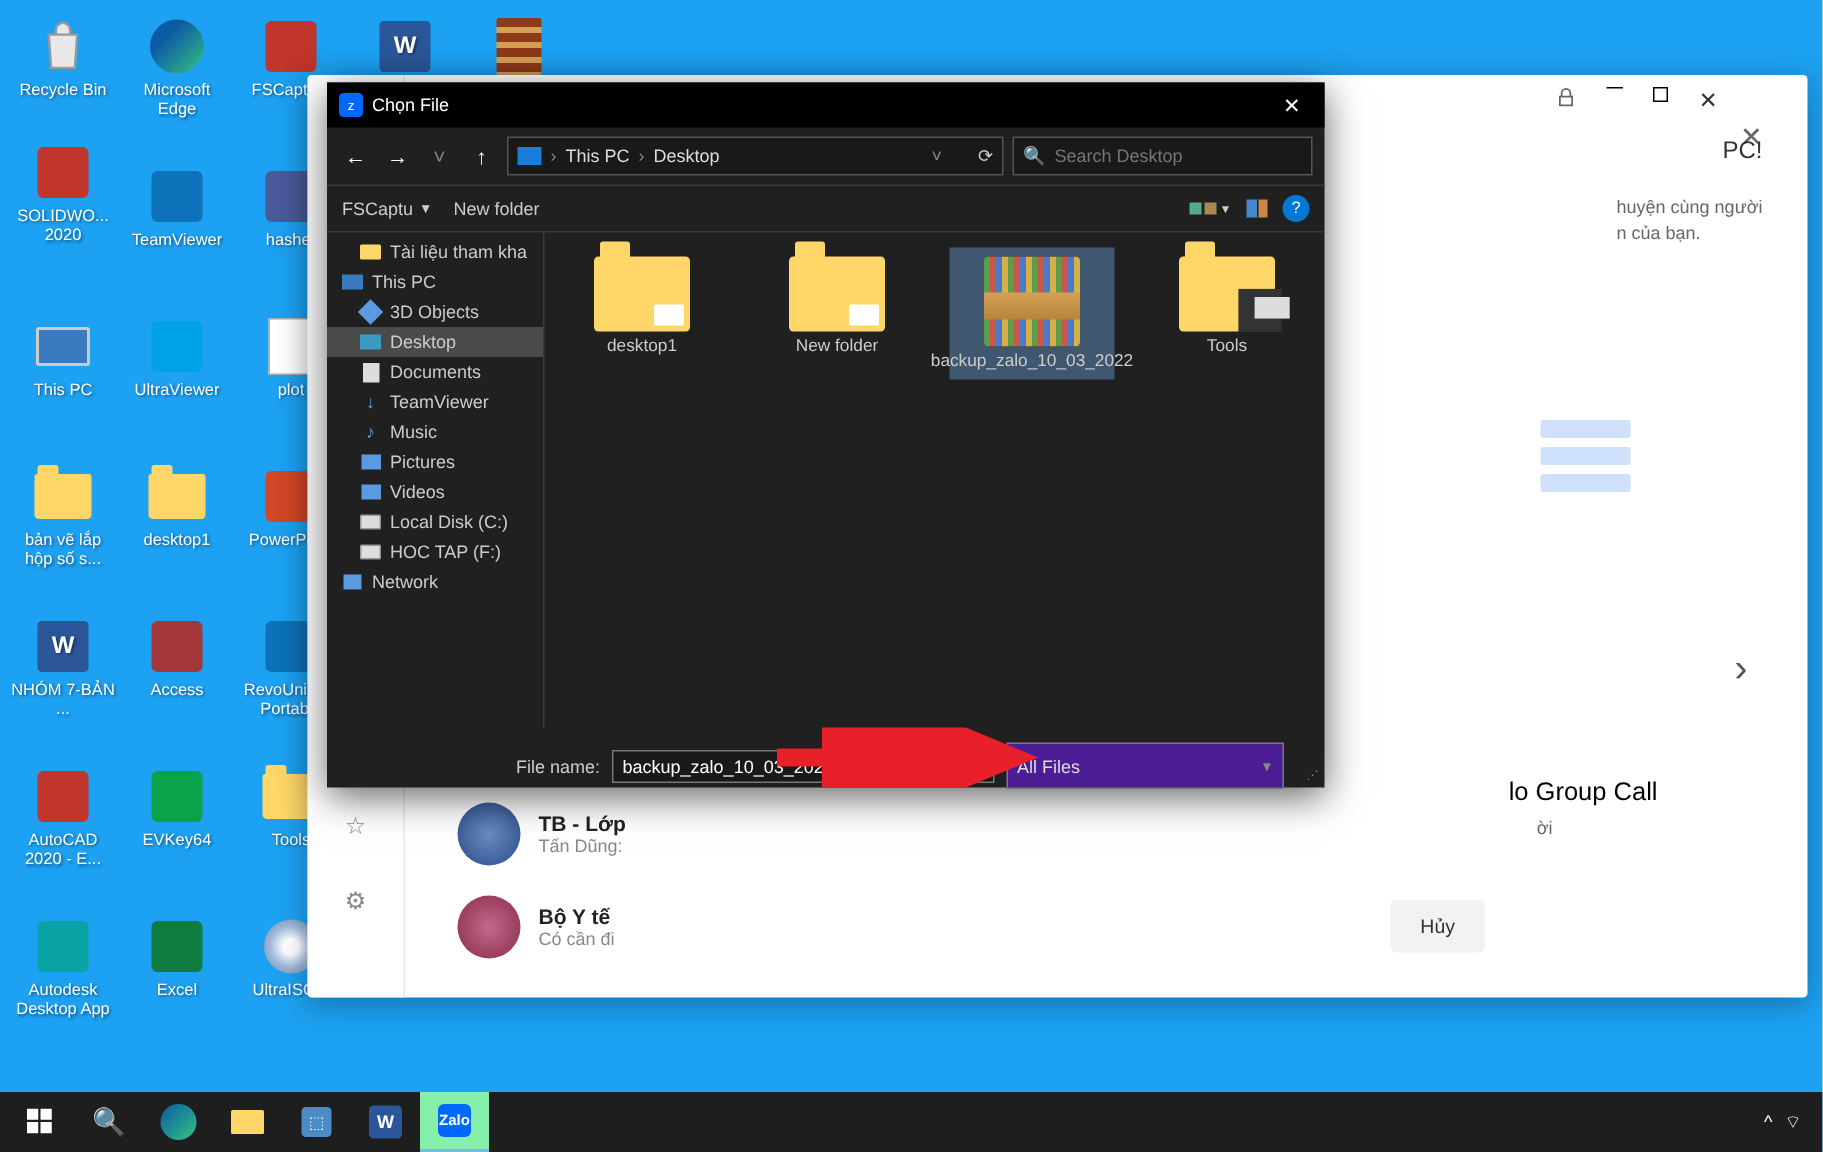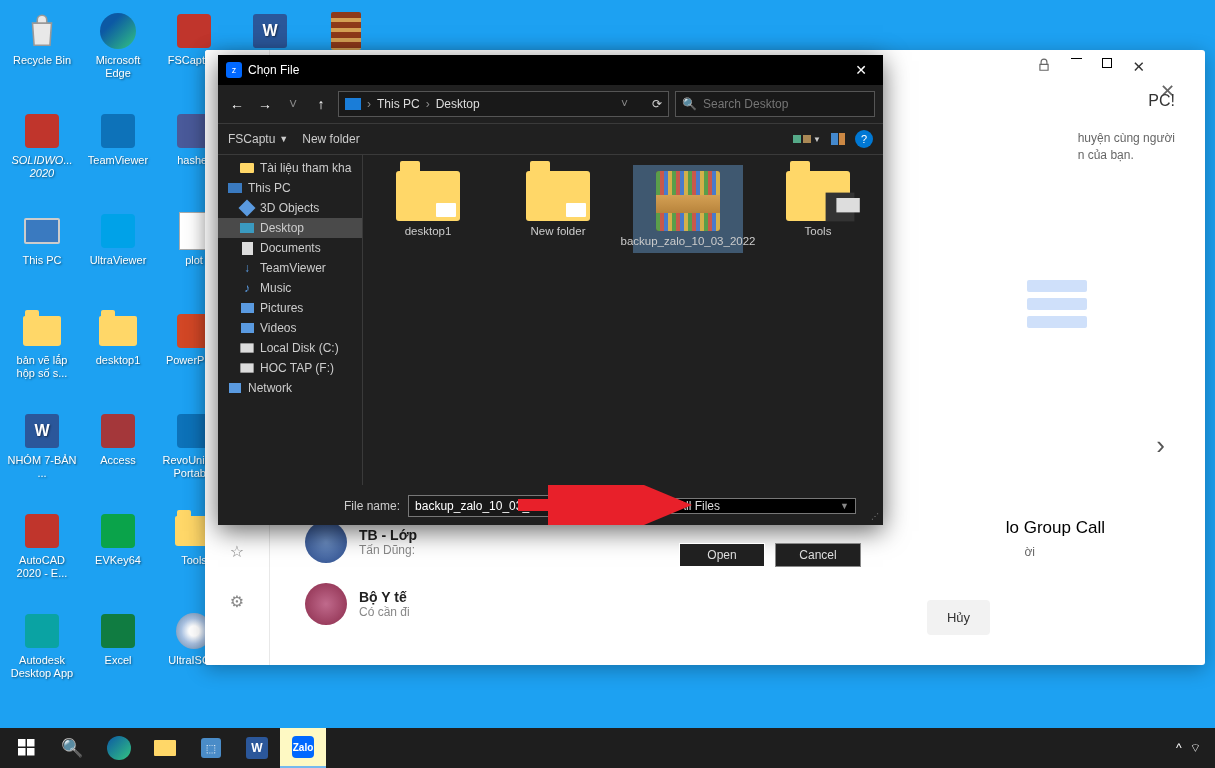--- a/index.html
+++ b/index.html
@@ -57,37 +57,37 @@
 .mini-folder { width:14px; height:10px; background:#ffd768; border-radius:1px; }
 .mini-drive { width:14px; height:10px; background:#ddd; border-radius:1px; border:1px solid #999;}
 .fd-files { flex:1; padding:10px; display:flex; gap:20px; align-items:flex-start; }
 .file-item { width:110px; display:flex; flex-direction:column; align-items:center; gap:4px; padding:6px 2px; cursor:pointer; text-align:center; font-size:11.5px; }
 .file-item.selected { background:#3f5870; }
 .file-item .big-folder { width:64px; height:50px; background:#ffd768; border-radius:3px; position:relative; }
 .file-item .big-folder::before { content:""; position:absolute; top:-10px; left:4px; width:20px; height:12px; background:#ffd768; border-radius:2px 2px 0 0;}
 .file-item .rar-ico { width:64px; height:60px; background:linear-gradient(#8e3a1a,#7a2e12); border-radius:3px; position:relative; overflow:hidden; }
 .file-item .rar-ico::after { content:""; position:absolute; top:24px; left:0; width:100%; height:18px; background:linear-gradient(#d4a054,#b8843c); }
 .file-item .rar-ico::before { content:""; position:absolute; top:0; left:0; width:100%; height:100%; background:repeating-linear-gradient(90deg,#5a9e4a 0 4px, #c9584a 4px 8px, #4a7ac9 8px 12px, #d4b04a 12px 16px);}
-.fd-bottom { padding:10px 16px; display:flex; flex-direction:column; gap:26px; }
+.fd-bottom { padding:10px 16px; display:flex; flex-direction:column; gap:14px; }
 .fn-row { display:flex; align-items:center; gap:8px; margin-left:110px;}
 .fn-row label { font-size:12px; }
 .fn-row .filename-input { flex:0 0 255px; height:22px; background:#191919; border:1px solid #777; color:#fff; padding:0 6px; font-size:12px; }
-.fn-row .filter { flex:0 0 185px; height:16px; background:#000000; border:1px solid #777; color:#ddd; padding:0 6px; font-size:12px; display:flex; align-items:center; justify-content:space-between;}
+.fn-row .filter { flex:0 0 185px; height:31px; background:#4c1d95; border:1px solid #777; color:#ddd; padding:0 6px; font-size:12px; display:flex; align-items:center; justify-content:space-between;}
 .btn-row { display:flex; justify-content:flex-end; gap:10px; padding-right:6px; }
 .btn-row button { width:86px; height:24px; background:#202020; border:1px solid #888; color:#ddd; font-size:12px; cursor:pointer; }
 .btn-row button.open-btn { border:1px solid #fff; }
 .resize-grip { position:absolute; right:4px; bottom:4px; font-size:8px; color:#888; }
 
 
 .red-arrow { position:absolute; left:518px; top:485px; pointer-events:none; z-index:50;}
 
 
 .taskbar { position:absolute; left:0; bottom:0; width:100%; height:40px; background:#1e1e1e; display:flex; align-items:center; padding:0 4px;}
 .taskbar .tb-item { width:46px; height:40px; display:flex; align-items:center; justify-content:center; cursor:pointer; font-size:18px; color:#fff; }
-.taskbar .tb-item.active { border-bottom:2px solid #76b9ed; background:#fef9c3; }
+.taskbar .tb-item.active { border-bottom:2px solid #76b9ed; background:#86efac; }
 .taskbar .tray { margin-left:auto; display:flex; align-items:center; gap:8px; padding-right:10px; font-size:12px; color:#fff; }
 
 .lock-icon{width:14px;height:14px;}
 .win-min{width:11px; height:1px; background:#000;}
 .win-max{width:10px;height:10px;border:1px solid #000;}
 .win-close{font-size:15px; color:#333;}
 .floppy{width:50px; height:50px; background:#333; position:relative;}
 .floppy::after{content:""; position:absolute; top:6px;left:12px;width:26px;height:16px; background:#ddd;}
 </style>
 </head>
@@ -119,21 +119,21 @@
         <div style="width:34px;height:34px;background:#2b579a;border-radius:3px;display:flex;align-items:center;justify-content:center;color:#fff;font-size:16px;font-weight:bold">W</div>
       </div>
       <span class="lbl"></span>
     </div>
     <div class="desktop-icon" style="left: 310px; top: 10px;">
       <div class="ico">
         <div style="width:30px;height:38px;background:repeating-linear-gradient(#8e3a1a 0 6px,#d4a054 6px 10px);border-radius:2px"></div>
       </div>
       <span class="lbl"></span>
     </div>
-    <div class="desktop-icon" style="left: 6px; top: 110px; font-style: italic;">
+    <div class="desktop-icon" style="left: 6px; top: 94px;">
       <div class="ico">
         <div style="width:34px;height:34px;background:#c0352c;border-radius:4px"></div>
       </div>
       <span class="lbl">SOLIDWO... 2020</span>
     </div>
     <div class="desktop-icon" style="left: 82px; top: 110px;">
       <div class="ico">
         <div style="width:34px;height:34px;background:#0d72b9;border-radius:4px"></div>
       </div>
       <span class="lbl">TeamViewer</span>
@@ -244,21 +244,21 @@
     <span class="win-min"></span>
     <span class="win-max"></span>
     <span class="win-close">✕</span>
   </div>
   <div class="zalo-close" style="top:30px; right:25px;">✕</div>
   <div class="zalo-sidebar">
     <div class="sb-icon bottom" style="bottom:90px">☆</div>
     <div class="sb-icon bottom" style="bottom:40px">⚙</div>
   </div>
   <div class="zalo-content">
-    <div style="position:absolute; top:461px; left:10px;">
+    <div style="position:absolute; top:475px; left:10px;">
       <div class="conv">
         <div class="avatar" style="background:radial-gradient(#6a8cc0,#2a4a8a)"></div>
         <div>
             <div class="name">TB - Lớp </div>
         <div class="sub">Tấn Dũng:</div>
           </div>
       </div>
       <div class="conv">
         <div class="avatar" style="background:radial-gradient(#c06a8c,#8a2a4a)"></div>
         <div>
@@ -442,24 +442,20 @@
       <label>File name:</label>
       <div class="filename-input" style="display:flex;align-items:center;justify-content:space-between;">
         <span>backup_zalo_10_03_2022</span>
           <span style="font-size:9px;color:#888">▼</span>
       </div>
       <div class="filter">
         <span>All Files</span>
           <span style="font-size:9px;color:#888">▼</span>
       </div>
     </div>
-    <div class="btn-row">
-      <button class="open-btn">Open</button>
-      <button>Cancel</button>
-    </div>
   </div>
   <div class="resize-grip">⋰</div>
 </div>
 
 <svg class="red-arrow" width="180" height="40">
   <defs>
       <marker id="ah" markerWidth="12" markerHeight="12" refX="10" refY="5" orient="auto">
         <path d="M0,0 L12,5 L0,10 z" fill="#e8202a"></path>
       </marker>
     </defs>

